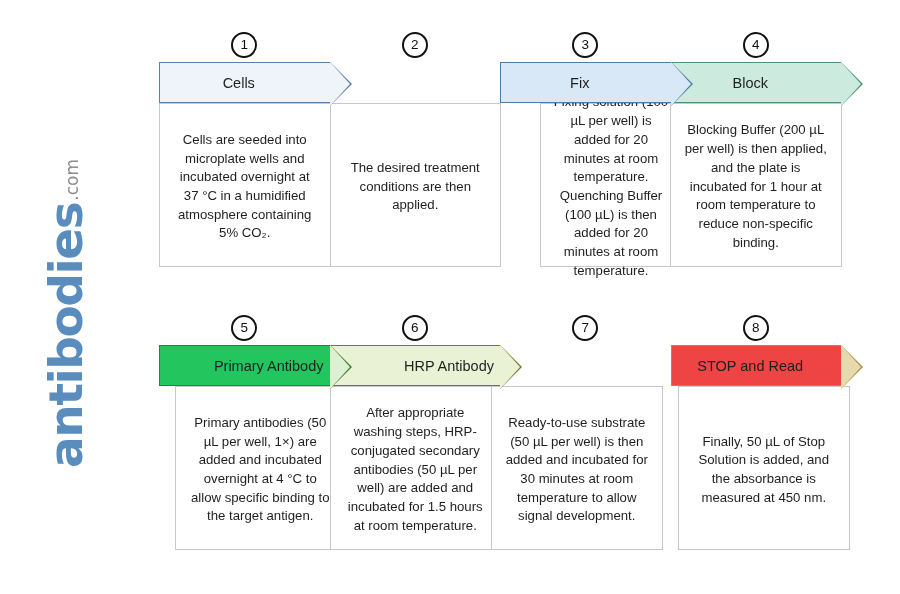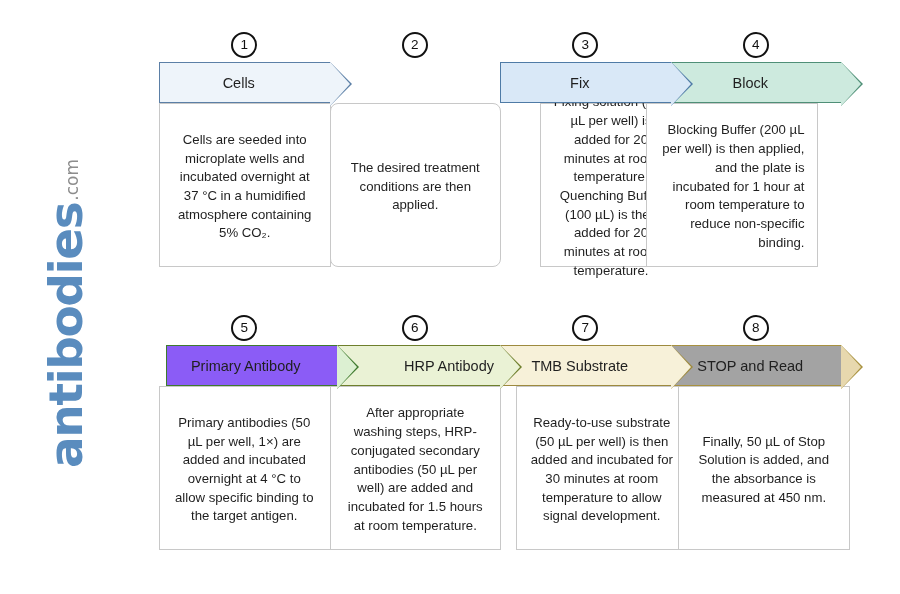--- a/index.html
+++ b/index.html
@@ -201,60 +201,57 @@
         <span class="chev-label" data-name="step-chevron-label-4">Block</span>
       </div>
       <div class="chev" data-name="step-chevron-3" style="left: 341px; width: 170.5px; background: rgb(217, 232, 247); border-color: rgb(79, 123, 166); z-index: 8;">
         <span class="chev-label" data-name="step-chevron-label-3">Fix</span>
       </div>
     </div>
   <div class="desc-row" data-name="description-row-1">
       <div class="desc-cell" data-name="step-description-1" style="left: 0px; width: 171.5px; text-align: center;">
         <p data-name="step-description-text-1">Cells are seeded into microplate wells and incubated overnight at 37 °C in a humidified atmosphere containing 5% CO₂.</p>
       </div>
-      <div class="desc-cell" data-name="step-description-2" style="left: 170.5px; width: 171.5px; border-radius: 8px;">
+      <div class="desc-cell" data-name="step-description-2" style="left: 170.5px; width: 171.5px;">
         <p data-name="step-description-text-2">The desired treatment conditions are then applied.</p>
       </div>
       <div class="desc-cell" data-name="step-description-3" style="left: 337px; width: 142px; margin-left: 44px;">
         <p data-name="step-description-text-3">Fixing solution (100 µL per well) is added for 20 minutes at room temperature. Quenching Buffer (100 µL) is then added for 20 minutes at room temperature.</p>
       </div>
-      <div class="desc-cell" data-name="step-description-4" style="left: 487px; width: 171.5px; text-align: right;">
+      <div class="desc-cell" data-name="step-description-4" style="left: 511px; width: 171.5px;">
         <p data-name="step-description-text-4">Blocking Buffer (200 µL per well) is then applied, and the plate is incubated for 1 hour at room temperature to reduce non-specific binding.</p>
       </div>
     </div>
 </div>
 
 <div class="flow-row" id="row-2" data-name="protocol-row-2">
   <div class="badges" data-name="step-badge-group-2">
       <div class="badge" data-name="step-badge-5" style="left: 72.25px;">5</div>
       <div class="badge" data-name="step-badge-6" style="left: 242.75px;">6</div>
       <div class="badge" data-name="step-badge-7" style="left: 413.25px;">7</div>
       <div class="badge" data-name="step-badge-8" style="left: 583.75px;">8</div>
     </div>
   <div class="chevron-bar" data-name="chevron-bar-2">
-      <div class="chev" data-name="step-chevron-5" style="left: 7px; width: 170.5px; background: #8b5cf6; border-color: rgb(63, 122, 46); z-index: 10;">
+      <div class="chev" data-name="step-chevron-5" style="left: 0px; width: 170.5px; background: #22c55e; border-color: rgb(63, 122, 46); z-index: 10; justify-content: flex-end;">
         <span class="chev-label" data-name="step-chevron-label-5">Primary Antibody</span>
       </div>
       <div class="chev" data-name="step-chevron-6" style="left: 170.5px; width: 170.5px; background: rgb(234, 242, 213); border-color: rgb(110, 127, 44); z-index: 9; justify-content: flex-end;">
         <span class="chev-label" data-name="step-chevron-label-6">HRP Antibody</span>
       </div>
-      <div class="chev" data-name="step-chevron-7" style="left: 341px; width: 170.5px; background: rgb(247, 241, 217); border-color: rgb(157, 138, 62); z-index: 8;">
-        <span class="chev-label" data-name="step-chevron-label-7">TMB Substrate</span>
-      </div>
-      <div class="chev" data-name="step-chevron-8" style="left: 511.5px; width: 170.5px; background: #a3a3a3; border-color: rgb(168, 145, 63); z-index: 7;">
+      <div class="chev" data-name="step-chevron-8" style="left: 511.5px; width: 170.5px; background: #ef4444; border-color: rgb(168, 145, 63); z-index: 7;">
         <span class="chev-label" data-name="step-chevron-label-8">STOP and Read</span>
       </div>
     </div>
   <div class="desc-row" data-name="description-row-2">
-      <div class="desc-cell" data-name="step-description-5" style="left: 0px; width: 171.5px; padding-left: 11px;">
+      <div class="desc-cell" data-name="step-description-5" style="left: 16px; width: 171.5px; padding-left: 11px;">
         <p data-name="step-description-text-5">Primary antibodies (50 µL per well, 1×) are added and incubated overnight at 4 °C to allow specific binding to the target antigen.</p>
       </div>
       <div class="desc-cell" data-name="step-description-6" style="left: 170.5px; width: 171.5px; justify-content: flex-end;">
         <p data-name="step-description-text-6">After appropriate washing steps, HRP-conjugated secondary antibodies (50 µL per well) are added and incubated for 1.5 hours at room temperature.</p>
       </div>
-      <div class="desc-cell" data-name="step-description-7" style="left: 357px; width: 171.5px;">
+      <div class="desc-cell" data-name="step-description-7" style="left: 332px; width: 171.5px;">
         <p data-name="step-description-text-7">Ready-to-use substrate (50 µL per well) is then added and incubated for 30 minutes at room temperature to allow signal development.</p>
       </div>
       <div class="desc-cell" data-name="step-description-8" style="left: 519px; width: 171.5px; justify-content: center;">
         <p data-name="step-description-text-8">Finally, 50 µL of Stop Solution is added, and the absorbance is measured at 450 nm.</p>
       </div>
     </div>
 </div>
 
 </body></html>

